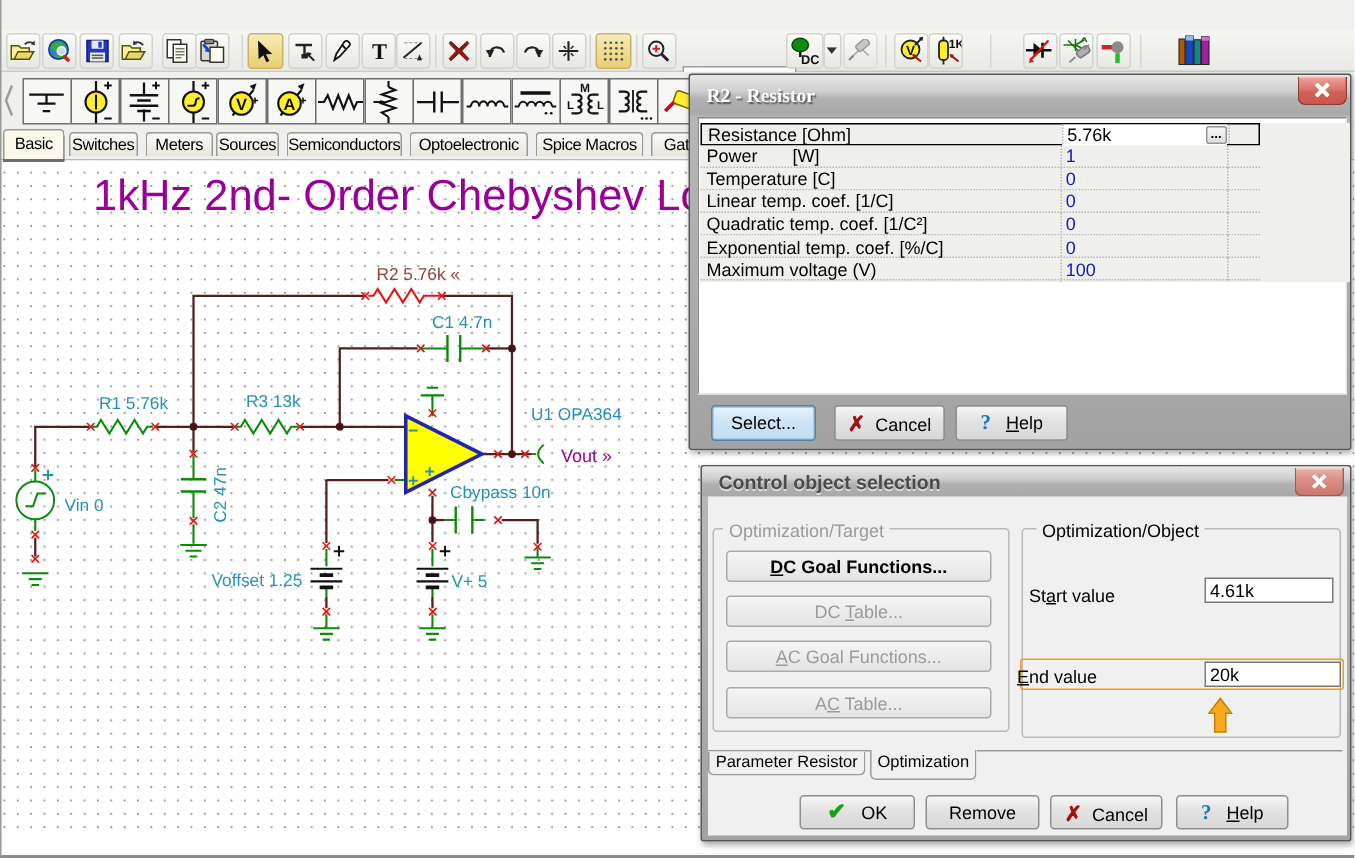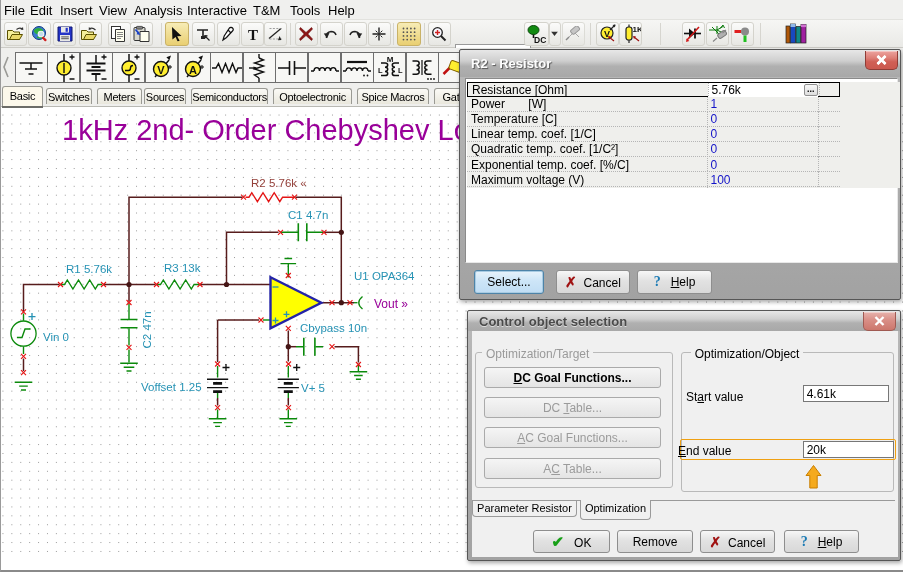--- a/index.html
+++ b/index.html
@@ -34,21 +34,21 @@
   background-size:8.92px 8.92px; background-position:6.4px 3.6px; }
 #belowsheet { position:absolute; left:1px; top:553px; width:902px; height:17px; background:#fff; }
 #winborder { position:absolute; left:0; top:0; width:903px; height:572px; border-left:1px solid #9a9a9a; border-bottom:2px solid #8a8a8a; pointer-events:none; z-index:50; }
 #circuit { position:absolute; left:0; top:0; z-index:1; }
 
 
 .dlg { position:absolute; z-index:10; border:1px solid #565656; border-radius:2px; background:linear-gradient(#b9b9b9,#a2a2a2); box-shadow:1px 2px 4px rgba(0,0,0,0.35); }
 .dlg .tbar { position:absolute; left:0; top:0; right:0; height:26px; border-radius:2px 2px 0 0;
   background:linear-gradient(#e7e7e7 0%,#cfcfcf 40%,#b0b0b0 60%,#a8a8a8 100%); }
 .dlg .ttext { position:absolute; left:11px; top:6px; font-size:13px; font-weight:bold; }
-.ttext.active { color:#fdfdfd; text-shadow:1px 1px 1px #555; }
+.ttext.active { color:#fdfdfd; text-shadow:1px 1px 1px #555;font-family:Liberation Serif, serif; }
 .ttext.inactive { color:#4a4a4a; text-shadow:0 1px 0 #ddd; }
 .closebtn { position:absolute; width:33px; height:19px; border-radius:0 0 5px 5px; border:1px solid #8f3c36; border-top:none; color:#fff; font-weight:bold; font-size:12px; text-align:center; line-height:18px; }
 .closebtn.active { background:linear-gradient(#eda49f 0%,#dd7d75 40%,#d05f55 60%,#cb584e 100%); box-shadow:inset 0 1px 0 #f4c3c0; }
 .closebtn.inactive { background:linear-gradient(#e7b3ad 0%,#d98e86 45%,#cc776d 100%); box-shadow:inset 0 1px 0 #eecfcb; border-color:#a05a52; }
 
 .wbtn { position:absolute; border-radius:3px; border:1px solid #8e8e8e; background:linear-gradient(#f7f7f7,#e2e2e2 45%,#d8d8d8); font-size:12px; color:#000; text-align:center; }
 .wbtn.focus { background:linear-gradient(#e8f3fb,#cde5f7 45%,#c0ddf4); border-color:#4d83a8; box-shadow:0 0 0 1px #a8cbe2 inset;text-align:center; }
 .wbtn.dis { color:#9b9b9b; border-color:#aaaaaa; background:linear-gradient(#f5f5f5,#e4e4e4); }
 u { text-decoration:underline; }
 
@@ -65,31 +65,20 @@
 
 .grp { position:absolute; border:1px solid #b9b9b9; border-radius:3px; }
 .grplab { position:absolute; font-size:12px; background:#f0f0f0; padding:0 4px; }
 .inp { position:absolute; background:#fff; border:1px solid #777; font-size:12px; padding:1px 0 0 3px; }
 .btab { position:absolute; background:#f0f0f0; border:1px solid #9a9a9a; border-top:none; border-radius:0 0 4px 4px; font-size:11px; text-align:center; padding-top:2.5px; white-space:nowrap; overflow:hidden; }
 .btab.sel2 { z-index:2; box-shadow:0 -2px 0 #f0f0f0; }
 </style>
 </head>
 <body>
 <div id="win">
-  <div id="menubar">
-    <span class="mi" style="left:4px">File</span>
-    <span class="mi" style="left:30px">Edit</span>
-    <span class="mi" style="left:60px">Insert</span>
-    <span class="mi" style="left:99px">View</span>
-    <span class="mi" style="left:134px">Analysis</span>
-    <span class="mi" style="left:187px">Interactive</span>
-    <span class="mi" style="left:253px">T&amp;M</span>
-    <span class="mi" style="left:290px">Tools</span>
-    <span class="mi" style="left:328px">Help</span>
-  </div>
   <div id="tb1">
     <div style="position:absolute;left:161px;top:3px;width:1px;height:22px;background:#d6d5cf;"></div>
     <div style="position:absolute;left:290px;top:3px;width:1px;height:22px;background:#d6d5cf;"></div>
     <div style="position:absolute;left:393px;top:3px;width:1px;height:22px;background:#d6d5cf;"></div>
     <div style="position:absolute;left:424px;top:3px;width:1px;height:22px;background:#d6d5cf;"></div>
     <div style="position:absolute;left:559px;top:3px;width:1px;height:22px;background:#d6d5cf;"></div>
     <div style="position:absolute;left:590px;top:3px;width:1px;height:22px;background:#d6d5cf;"></div>
     <div style="position:absolute;left:660px;top:3px;width:1px;height:22px;background:#d6d5cf;"></div>
     <div style="position:absolute;left:760px;top:3px;width:1px;height:22px;background:#d6d5cf;"></div>
     <div class="tbtn" style="left:4px">

